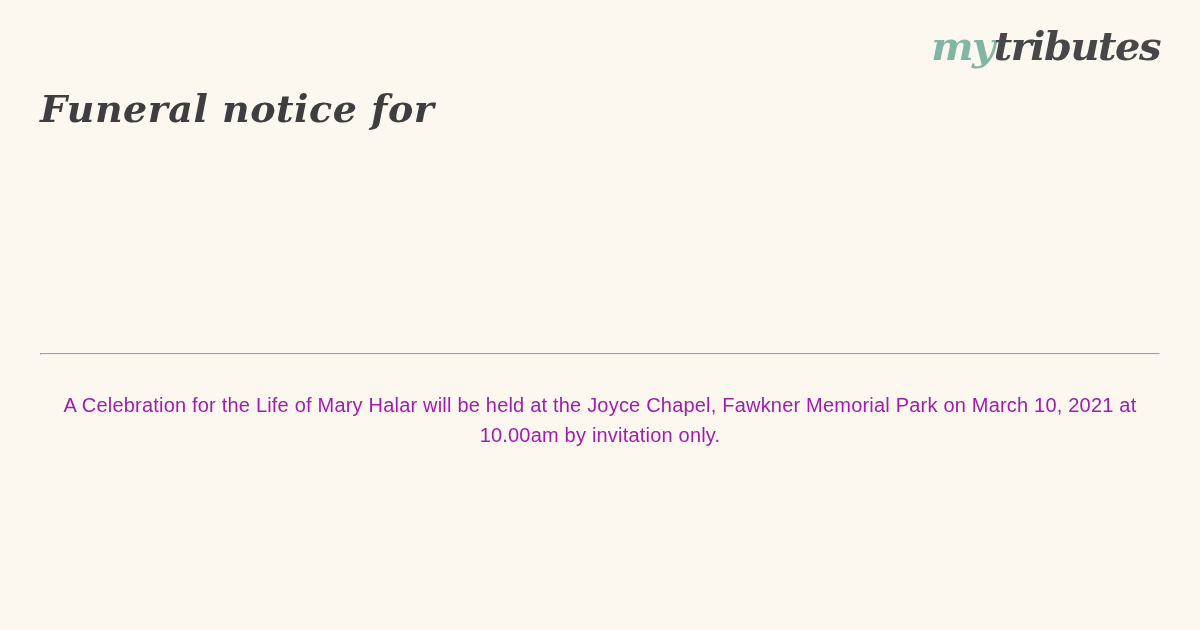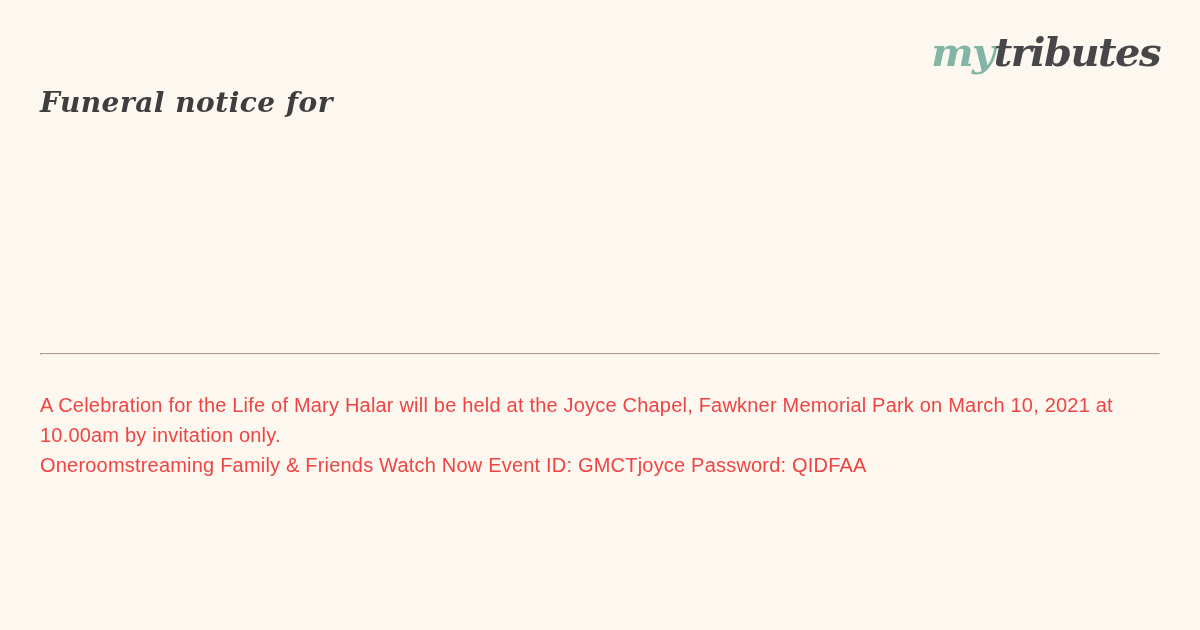--- a/index.html
+++ b/index.html
@@ -10,74 +10,74 @@
     position: relative;
     overflow: hidden;
   }
   .card {
     position: absolute;
     inset: 0;
     padding: 0 40px;
   }
   .logo {
     position: absolute;
-    top: 30px;
+    top: 24px;
     right: 40px;
     font-family: "DejaVu Serif", "Liberation Serif", serif;
     font-style: italic;
     font-weight: bold;
     font-size: 40px;
     letter-spacing: -1.5px;
     line-height: 1.1;
     white-space: nowrap;
   }
   .logo .my { color: #82B5A3; }
   .logo .tributes { color: #47474A; }
   .page-title {
     position: absolute;
     top: 86px;
     left: 40px;
     font-family: "DejaVu Serif", "Liberation Serif", serif;
     font-style: italic;
     font-weight: 600;
-    font-size: 28px;
+    font-size: 38px;
     color: #3E3E40;
     letter-spacing: 0.5px;
   }
   .divider {
     position: absolute;
     top: 353px;
     left: 40px;
     width: 1120px;
     height: 0;
     border-top: 1px solid #B59C8C;
   }
   .notice-body {
     position: absolute;
     top: 390px;
     left: 40px;
     width: 1120px;
     font-size: 20px;
     line-height: 30px;
-    color: #ef4444;
+    color: #a21caf;
     letter-spacing: 0.2px;
+    text-align: center;
   }
   .notice-body p { margin: 0; }
 </style>
 </head>
 <body>
 
 <div class="card">
 
   <div class="logo">
     <span class="my">my</span><span class="tributes">tributes</span>
   </div>
 
   <h1 class="page-title">Funeral notice for</h1>
 
   <hr class="divider">
 
   <div class="notice-body">
     <p>A Celebration for the Life of Mary Halar will be held at the Joyce Chapel, Fawkner Memorial Park on March 10, 2021 at 10.00am by invitation only.</p>
-    <p>Oneroomstreaming Family &amp; Friends Watch Now Event ID: GMCTjoyce Password: QIDFAA</p>
   </div>
 
 </div>
 
 </body></html>

